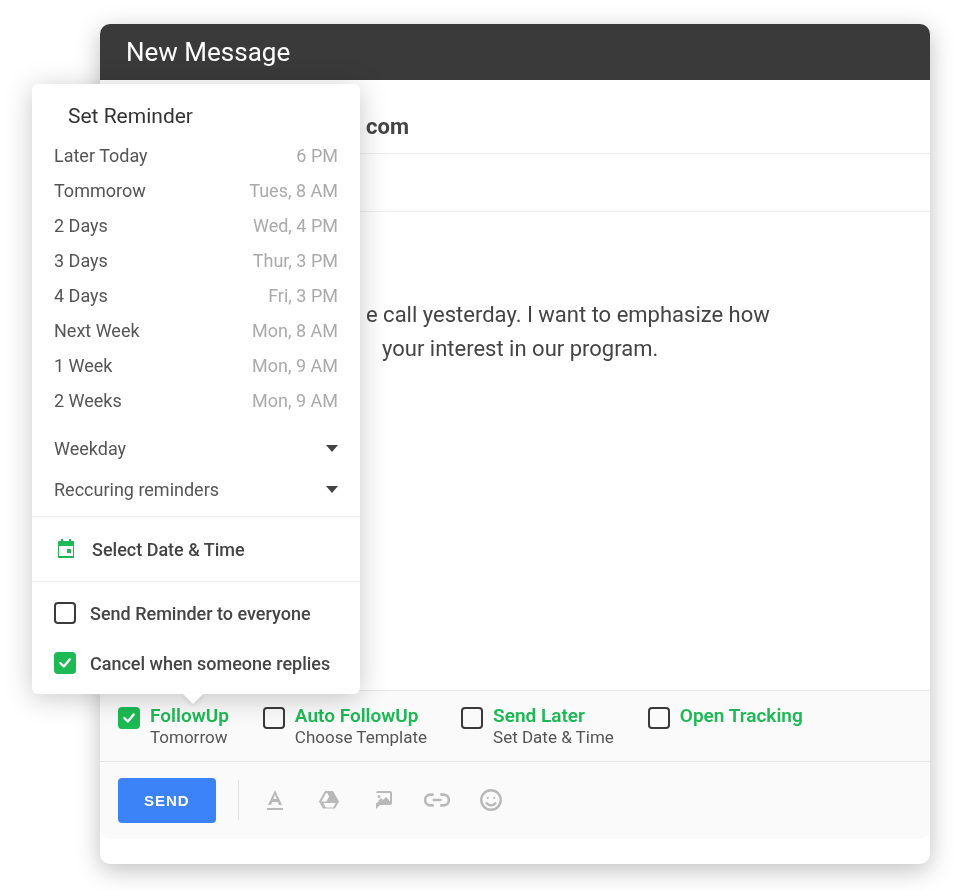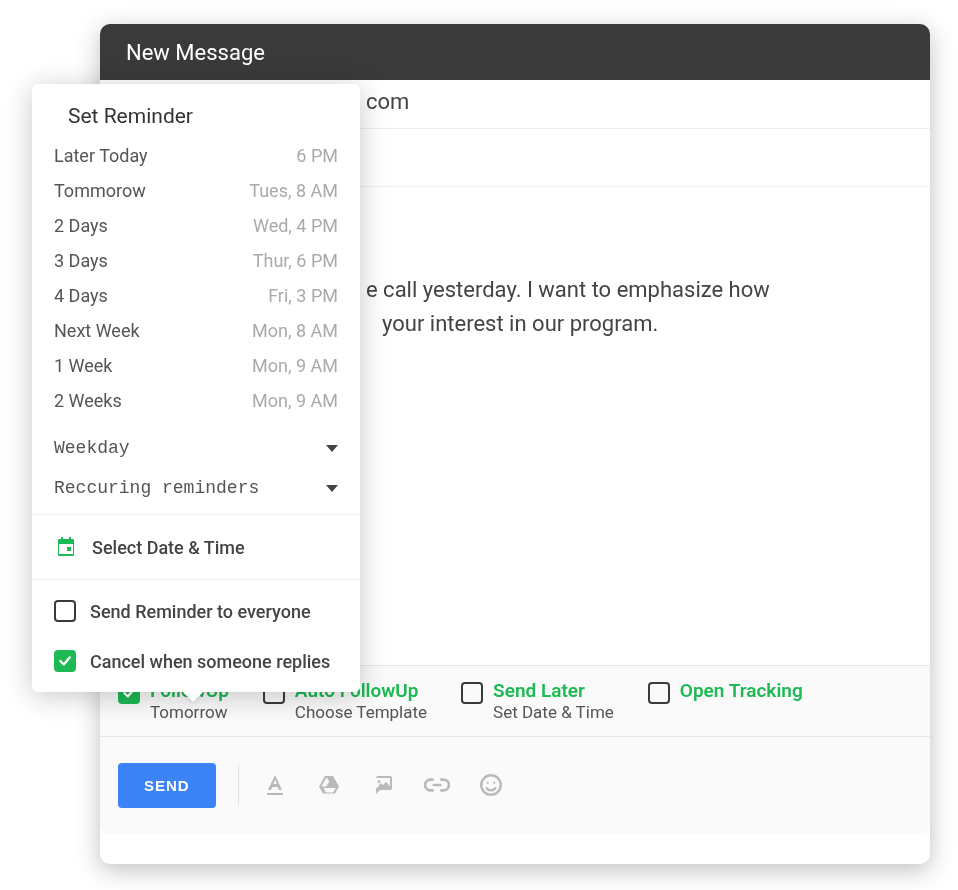--- a/index.html
+++ b/index.html
@@ -22,28 +22,29 @@
     background: #fff;
   }
   .titlebar {
     background: #3a3a3a;
     color: #fff;
     height: 56px;
     display: flex;
     align-items: center;
     padding: 0 26px;
     border-radius: 10px 10px 0 0;
-    font-size: 22px;
+    font-size: 26px;
     font-weight: 400;
   }
   .to-row {
-    padding: 9px 26px 14px;
+    padding: 34px 26px 14px;
     border-bottom: 1px solid #eee;
     font-size: 22px;
     color: #444;
+    font-weight: bold;
   }
   .subject-row {
     padding: 18px 26px 14px;
     border-bottom: 1px solid #eee;
     font-size: 22px;
     color: #222;
     height: 58px;
   }
   .body-area {
     padding: 26px;
@@ -96,21 +97,21 @@
     color: #555;
     font-size: 17px;
     font-weight: 400;
   }
 
   .send-row {
     display: flex;
     align-items: center;
     gap: 0;
     border-top: 1px solid #e6e6e6;
-    padding: 26px 18px;
+    padding: 16px 18px;
     background: #fafafa;
     border-radius: 0 0 10px 10px;
   }
   .send-btn {
     background: #3b83f6;
     color: #fff;
     font-weight: 700;
     letter-spacing: 1px;
     border: none;
     padding: 14px 26px;
@@ -172,21 +173,20 @@
   }
   .pop-item .lbl { color: #555; }
   .pop-item .time { color: #aaa; }
   .pop-drop {
     display: flex;
     justify-content: space-between;
     align-items: center;
     padding: 10px 22px;
     color: #555;
     cursor: pointer;
-    font-family: Liberation Mono, monospace;
   }
   .pop-sep { height:1px; background:#eee; margin: 6px 0; }
   .pop-row {
     display: flex;
     align-items: center;
     gap: 14px;
     padding: 14px 22px;
     color: #444;
     font-weight: 500;
     cursor: pointer;
@@ -326,21 +326,21 @@
     <div class="pop-item">
       <span class="lbl">Tommorow</span>
       <span class="time">Tues,  8 AM</span>
     </div>
     <div class="pop-item">
       <span class="lbl">2 Days</span>
       <span class="time">Wed, 4 PM</span>
     </div>
     <div class="pop-item">
       <span class="lbl">3 Days</span>
-      <span class="time">Thur, 6 PM</span>
+      <span class="time">Thur, 3 PM</span>
     </div>
     <div class="pop-item">
       <span class="lbl">4 Days</span>
       <span class="time">Fri, 3 PM</span>
     </div>
     <div class="pop-item">
       <span class="lbl">Next Week</span>
       <span class="time">Mon, 8 AM</span>
     </div>
     <div class="pop-item">

